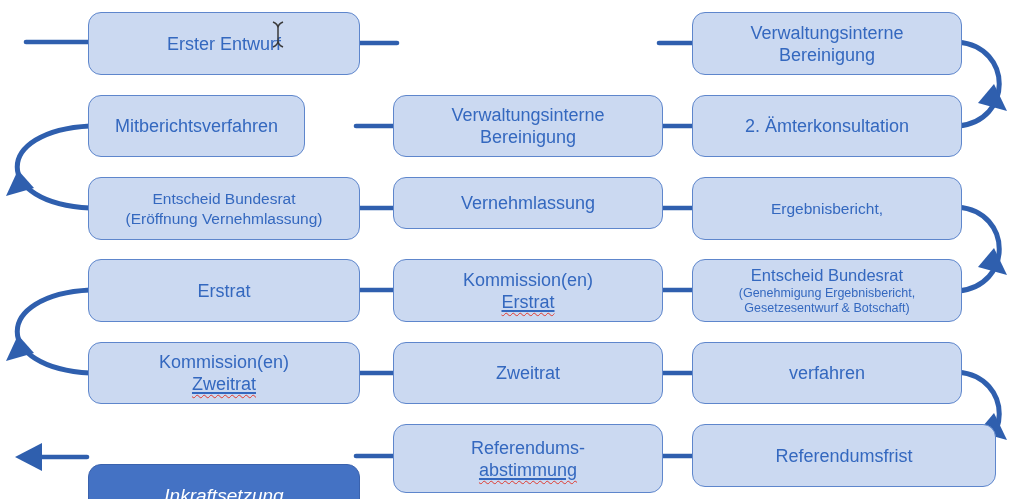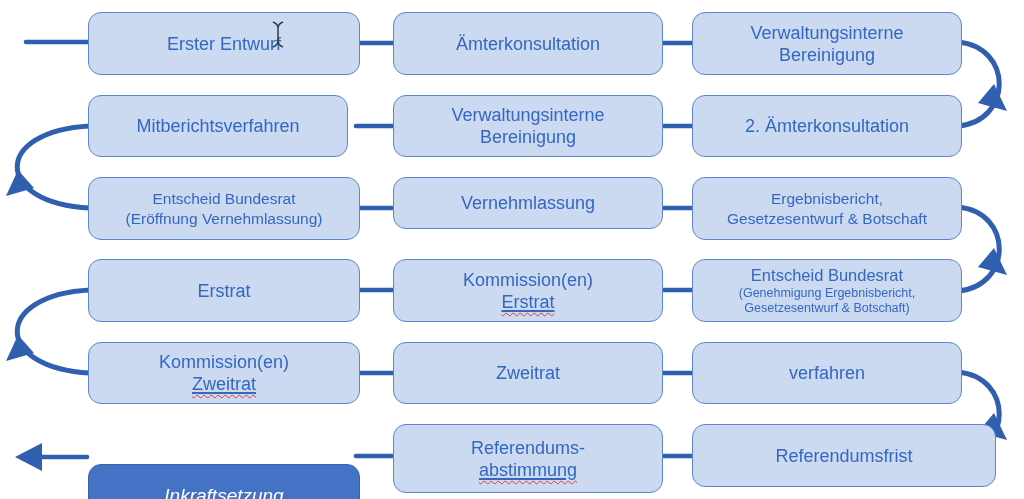--- a/index.html
+++ b/index.html
@@ -88,49 +88,45 @@
 
     <g>
       <path class="stroke" d="M87 457 H40"></path>
       <polygon class="head" points="15,457 42,443 42,471"></polygon>
     </g>
   </svg>
 
   <div class="bx" style="left:88px;top:12px;width:272px;height:63px">
     <span class="ln">Erster Entwurf</span>
   </div>
-  <div class="bx" style="left:393px;top:12px;width:270px;height:63px">
-    <span class="ln">Ämterkonsultation</span>
-  </div>
   <div class="bx" style="left:692px;top:12px;width:270px;height:63px">
     <span class="ln">Verwaltungsinterne</span>
     <span class="ln">Bereinigung</span>
   </div>
 
-  <div class="bx" style="left:88px;top:95px;width:260px;height:62px">
+  <div class="bx" style="left:88px;top:95px;width:217px;height:62px">
     <span class="ln">Mitberichtsverfahren</span>
   </div>
   <div class="bx" style="left:393px;top:95px;width:270px;height:62px">
     <span class="ln">Verwaltungsinterne</span>
     <span class="ln">Bereinigung</span>
   </div>
   <div class="bx" style="left:692px;top:95px;width:270px;height:62px">
     <span class="ln">2. Ämterkonsultation</span>
   </div>
 
   <div class="bx sm" style="left:88px;top:177px;width:272px;height:63px">
     <span class="ln">Entscheid Bundesrat</span>
     <span class="ln">(Eröffnung Vernehmlassung)</span>
   </div>
   <div class="bx" style="left:393px;top:177px;width:270px;height:52px">
     <span class="ln">Vernehmlassung</span>
   </div>
   <div class="bx sm" style="left:692px;top:177px;width:270px;height:63px">
     <span class="ln">Ergebnisbericht,</span>
-    <span class="ln">Gesetzesentwurf &amp; Botschaft</span>
   </div>
 
   <div class="bx" style="left:88px;top:259px;width:272px;height:63px">
     <span class="ln">Erstrat</span>
   </div>
   <div class="bx" style="left:393px;top:259px;width:270px;height:63px">
     <span class="ln">Kommission(en)</span>
     <span class="ln"><span class="ul"><span class="sq">Erstrat</span></span></span>
   </div>
   <div class="bx" style="left:692px;top:259px;width:270px;height:63px">

